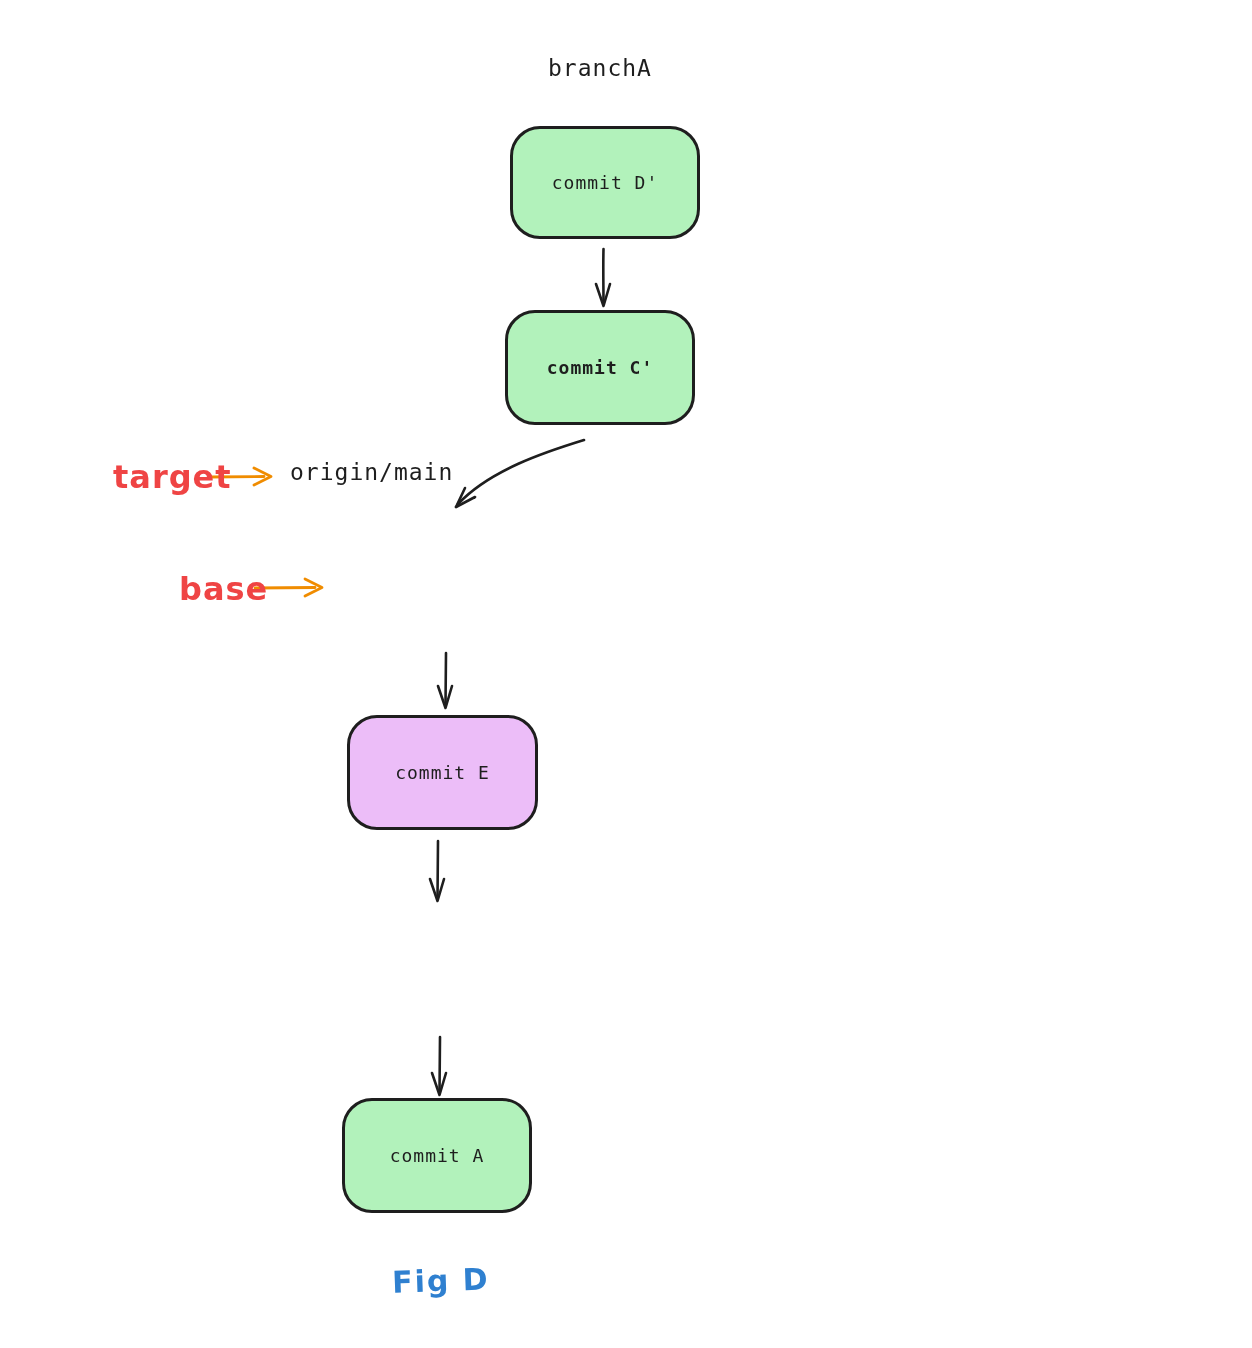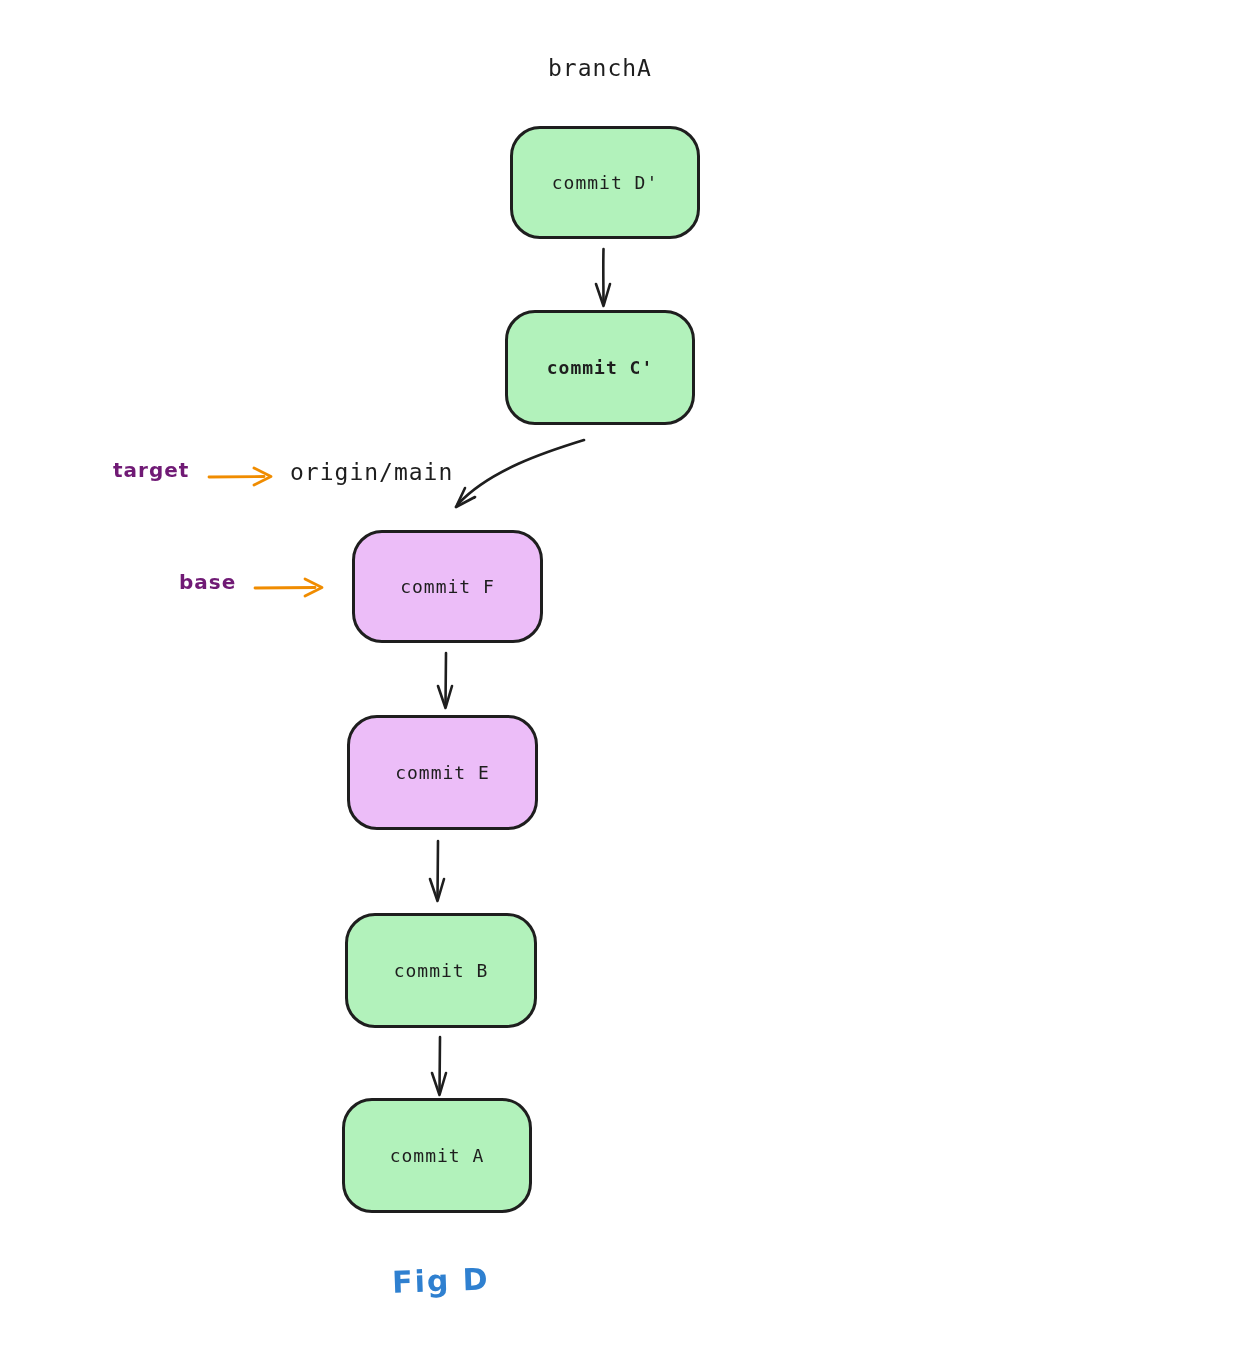--- a/index.html
+++ b/index.html
@@ -45,22 +45,22 @@
     position: absolute;
     color: #1e1e1e;
     font-size: 23px;
     letter-spacing: 1px;
     white-space: nowrap;
   }
   .hand-label {
     position: absolute;
     font-family: "DejaVu Sans", "Liberation Sans", sans-serif;
     font-weight: 600;
-    font-size: 20px;
-    color: #701a75;
+    font-size: 32px;
+    color: #ef4444;
     letter-spacing: 1px;
     white-space: nowrap;
   }
   .fig-label {
     position: absolute;
     font-family: "DejaVu Sans", "Liberation Sans", sans-serif;
     font-weight: 600;
     font-size: 30px;
     color: #2f80d0;
     letter-spacing: 2px;
@@ -123,31 +123,25 @@
 
   <div class="commit-box green" style="left:505px; top:310px; width:190px; height:115px;font-weight:bold;">
     <span class="commit-label">commit C'</span>
   </div>
 
   <div class="hand-label" style="left:113px; top:458px;">target</div>
   <div class="diagram-text" style="left:290px; top:459px;">origin/main</div>
 
   <div class="hand-label" style="left:179px; top:570px;">base</div>
 
-  <div class="commit-box purple" style="left:352px; top:530px; width:191px; height:113px;">
-    <span class="commit-label">commit F</span>
-  </div>
 
   <div class="commit-box purple" style="left:347px; top:715px; width:191px; height:115px;">
     <span class="commit-label">commit E</span>
   </div>
 
-  <div class="commit-box green" style="left:345px; top:913px; width:192px; height:115px;">
-    <span class="commit-label">commit B</span>
-  </div>
 
   <div class="commit-box green" style="left:342px; top:1098px; width:190px; height:115px;">
     <span class="commit-label">commit A</span>
   </div>
 
   <div class="fig-label" style="left:392px; top:1263px;">Fig D</div>
 
 </div>
 
 </body></html>

